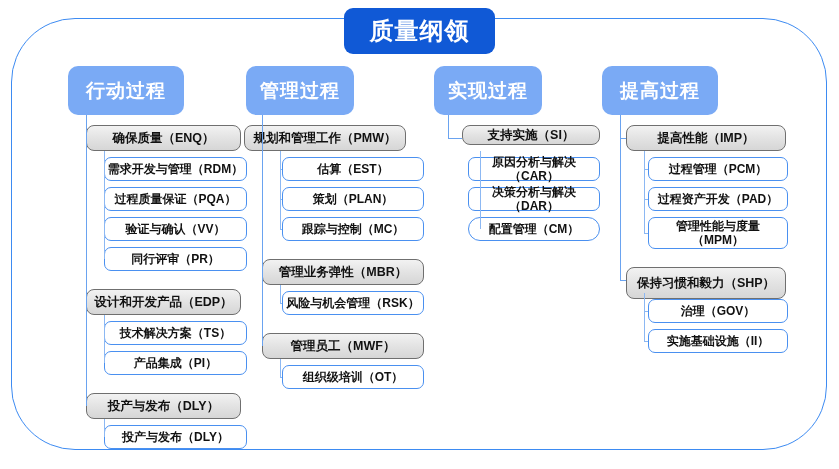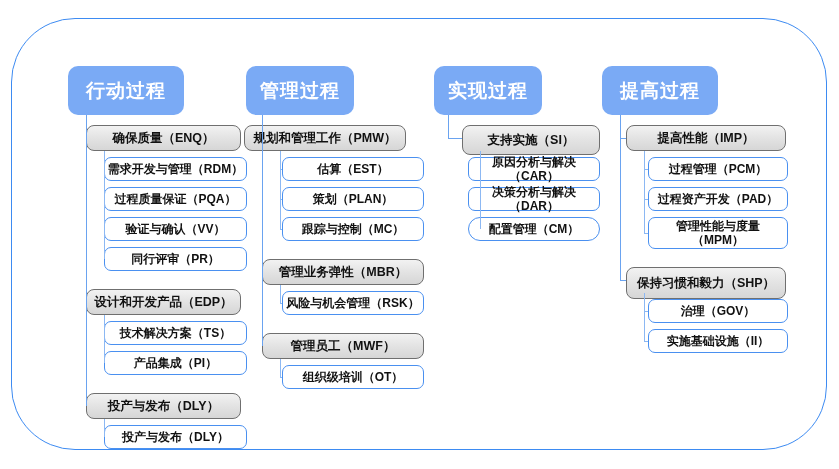--- a/index.html
+++ b/index.html
@@ -110,20 +110,21 @@
   .conn.trunk { background: #6aa3f0; }
   .conn.sub { background: #8cb8f3; }
 </style>
 </head>
 <body>
 
 <div id="canvas">
 
   <div class="outer-frame"></div>
 
+  <div class="root-title">质量纲领</div>
 
   <div id="tree-layer">
       <div class="col-header" style="left: 68px; top: 66px; width: 116px;">行动过程</div>
       <div class="group-box" style="left: 86px; top: 125px; width: 155px; height: 26px;">确保质量（ENQ）</div>
       <div class="conn h trunk" style="left: 86px; top: 138px; width: 0px;"></div>
       <div class="leaf-box" style="left: 104px; top: 157px; width: 143px; height: 24px;">需求开发与管理（RDM）</div>
       <div class="conn h sub" style="left: 104px; top: 169px; width: 0px;"></div>
       <div class="leaf-box" style="left: 104px; top: 187px; width: 143px; height: 24px;">过程质量保证（PQA）</div>
       <div class="conn h sub" style="left: 104px; top: 199px; width: 0px;"></div>
       <div class="leaf-box" style="left: 104px; top: 217px; width: 143px; height: 24px;">验证与确认（VV）</div>
@@ -159,21 +160,21 @@
       <div class="leaf-box" style="left: 282px; top: 291px; width: 142px; height: 24px;">风险与机会管理（RSK）</div>
       <div class="conn h sub" style="left: 280px; top: 303px; width: 2px;"></div>
       <div class="conn v sub" style="left: 280px; top: 285px; height: 18px;"></div>
       <div class="group-box" style="left: 262px; top: 333px; width: 162px; height: 26px;">管理员工（MWF）</div>
       <div class="conn h trunk" style="left: 262px; top: 346px; width: 0px;"></div>
       <div class="leaf-box" style="left: 282px; top: 365px; width: 142px; height: 24px;">组织级培训（OT）</div>
       <div class="conn h sub" style="left: 280px; top: 377px; width: 2px;"></div>
       <div class="conn v sub" style="left: 280px; top: 359px; height: 18px;"></div>
       <div class="conn v trunk" style="left: 262px; top: 115px; height: 231px;"></div>
       <div class="col-header" style="left: 434px; top: 66px; width: 108px;">实现过程</div>
-      <div class="group-box" style="left: 462px; top: 125px; width: 138px; height: 30px;">支持实施（SI）</div>
+      <div class="group-box" style="left: 462px; top: 125px; width: 138px; height: 20px;">支持实施（SI）</div>
       <div class="conn h trunk" style="left: 448px; top: 138px; width: 14px;"></div>
       <div class="leaf-box" style="left: 468px; top: 157px; width: 132px; height: 24px;">原因分析与解决（CAR）</div>
       <div class="conn h sub" style="left: 480px; top: 169px;"></div>
       <div class="leaf-box" style="left: 468px; top: 187px; width: 132px; height: 24px;">决策分析与解决（DAR）</div>
       <div class="conn h sub" style="left: 480px; top: 199px;"></div>
       <div class="leaf-box" style="left: 468px; top: 217px; width: 132px; height: 24px; border-radius: 12px;">配置管理（CM）</div>
       <div class="conn h sub" style="left: 480px; top: 229px;"></div>
       <div class="conn v sub" style="left: 480px; top: 151px; height: 78px;"></div>
       <div class="conn v trunk" style="left: 448px; top: 115px; height: 23px;"></div>
       <div class="col-header" style="left: 602px; top: 66px; width: 116px;">提高过程</div>

